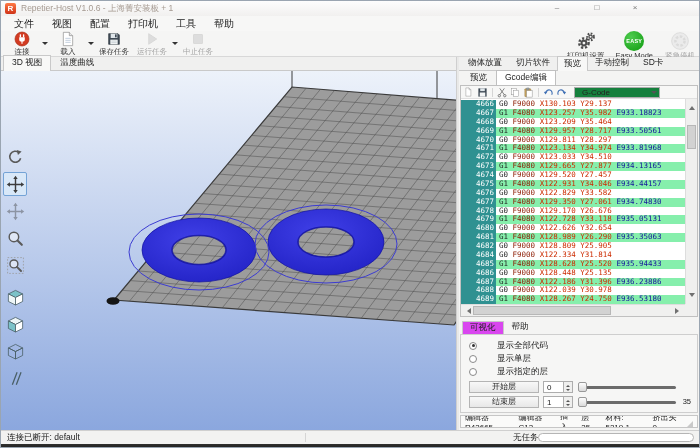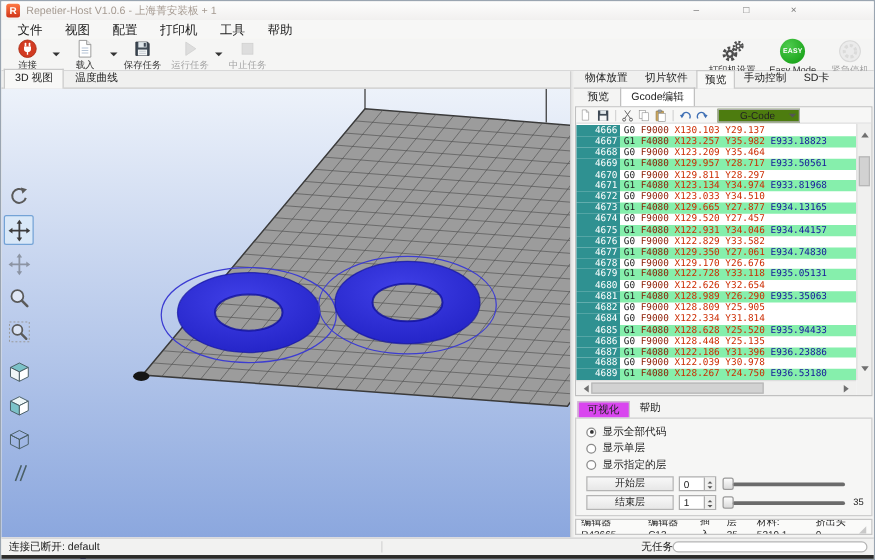--- a/index.html
+++ b/index.html
@@ -53,22 +53,22 @@
   .rtabs{position:relative;height:14px;background:#f0f0ef;border-bottom:1px solid #c9c9c9;display:flex;align-items:flex-end;padding-left:2px;}
   .rtabs .tab{padding:1px 6px;font-size:8.5px;}
   .subtabs{position:relative;height:14px;display:flex;align-items:flex-end;padding-left:2px;}
   .subtabs .tab.active{background:#fff;border-color:#c0c0c0;}
 
   .editorbox{position:absolute;left:1px;top:28px;width:238px;height:232px;background:#fff;border:1px solid #c0c0c0;}
   .etoolbar{position:absolute;left:0;top:0;right:0;height:13px;background:#f7f7f6;border-bottom:1px solid #e0e0e0;display:flex;align-items:center;gap:2px;padding:0 3px;}
   .ebtn{width:11px;height:11px;display:flex;}
   .ebtn svg{width:11px;height:11px;}
   .esep{width:1px;height:9px;background:#d5d5d5;margin:0 2px;}
-  .eselect{margin-left:5px;width:66px;height:11px;background:#4d7c0f;border:1px solid #adadad;font-size:8px;color:#222;
-    line-height:9px;padding-left:17px;position:relative;}
+  .eselect{margin-left:5px;width:86px;height:11px;background:#15803d;border:1px solid #adadad;font-size:8px;color:#222;
+    line-height:9px;padding-left:7px;position:relative;}
   .eselect::after{content:"";position:absolute;right:2px;top:3.5px;border:3px solid transparent;border-top-color:#555;}
   .gcode{position:absolute;left:0;top:14px;right:12px;bottom:12px;display:flex;flex-direction:column;overflow:hidden;
     font-family:"DejaVu Sans Mono",monospace;font-size:7.5px;}
   .gl{flex:1;display:flex;align-items:center;min-height:0;}
   .ln{width:35px;flex:none;align-self:stretch;background:#2f9191;color:#fff;text-align:right;padding-right:2px;line-height:8.6px;}
   .cd{flex:1;align-self:stretch;padding-left:3px;white-space:nowrap;line-height:8.6px;overflow:hidden;}
   .gl.hl .cd{background:#86efac;}
   .tg{color:#1c1c1c;} .tf{color:#8c1a00;} .txy{color:#cc2b00;} .te{color:#15159b;}
   .vscroll{position:absolute;right:0;top:13px;width:12px;bottom:12px;background:#f0f0ef;border-left:1px solid #ddd;}
   .hscroll{position:absolute;left:0;bottom:0;right:12px;height:12px;background:#f0f0ef;border-top:1px solid #ddd;}
@@ -82,21 +82,21 @@
   .sa.rg{right:3px;top:3px;border:3px solid transparent;border-left:4px solid #707070;}
 
   .visualbox{position:absolute;left:1px;top:264px;width:238px;height:92px;}
   .vtabs{height:13px;display:flex;align-items:flex-end;padding-left:2px;}
   .vtabs .tab{font-size:8.5px;padding:0 7px 1px;}
   .vtabs .tab.active{background:#d946ef;border-color:#c9c9c9;}
   .vbody{position:absolute;left:0;right:0;top:13px;bottom:0;border:1px solid #cecece;background:#f6f6f5;padding:4px 6px 0 8px;}
   .rrow{display:flex;align-items:center;height:13px;}
   .radio{width:8px;height:8px;border-radius:50%;border:1px solid #8a8a8a;background:#fff;position:relative;flex:none;}
   .radio.on::after{content:"";position:absolute;left:1.5px;top:1.5px;width:3px;height:3px;border-radius:50%;background:#333;}
-  .rlab{font-size:8.5px;color:#222;margin-left:5px;white-space:nowrap;text-align:right;}
+  .rlab{font-size:8.5px;color:#222;margin-left:20px;white-space:nowrap;text-align:right;}
   .srow{display:flex;align-items:center;height:13px;margin-top:2px;}
   .lbtn{width:70px;height:12px;background:linear-gradient(#f8f8f8,#e7e7e7);border:1px solid #b4b4b4;
     font-size:8px;color:#222;text-align:center;line-height:10px;flex:none;}
   .spin{margin-left:4px;width:30px;height:12px;background:#fff;border:1px solid #adadad;position:relative;flex:none;}
   .spv{position:absolute;left:3px;top:1px;font-size:8px;line-height:9px;color:#222;}
   .spb{position:absolute;right:0;top:0;bottom:0;width:9px;border-left:1px solid #adadad;display:flex;flex-direction:column;}
   .spb i{flex:1;position:relative;background:#efefee;}
   .spb i.tu::after{content:"";position:absolute;left:2px;top:1.5px;border:2px solid transparent;border-bottom:2.5px solid #555;}
   .spb i.td::after{content:"";position:absolute;left:2px;top:2px;border:2px solid transparent;border-top:2.5px solid #555;}
   .track{flex:1;margin-left:5px;position:relative;height:12px;}

